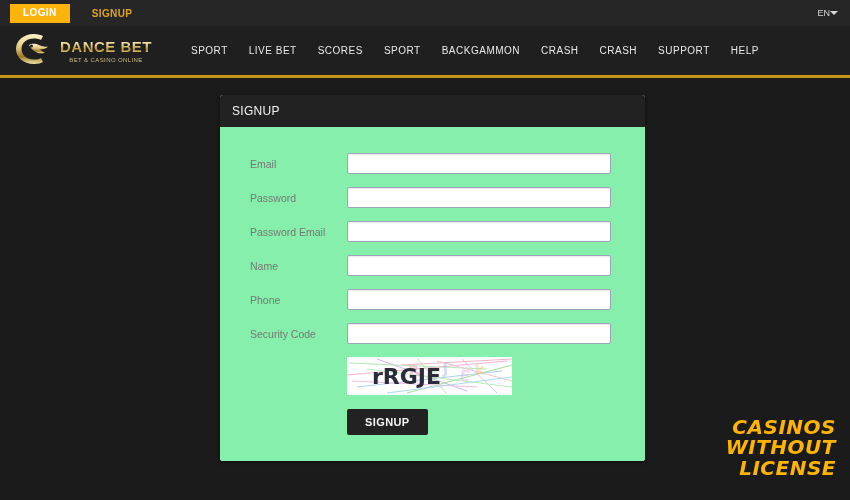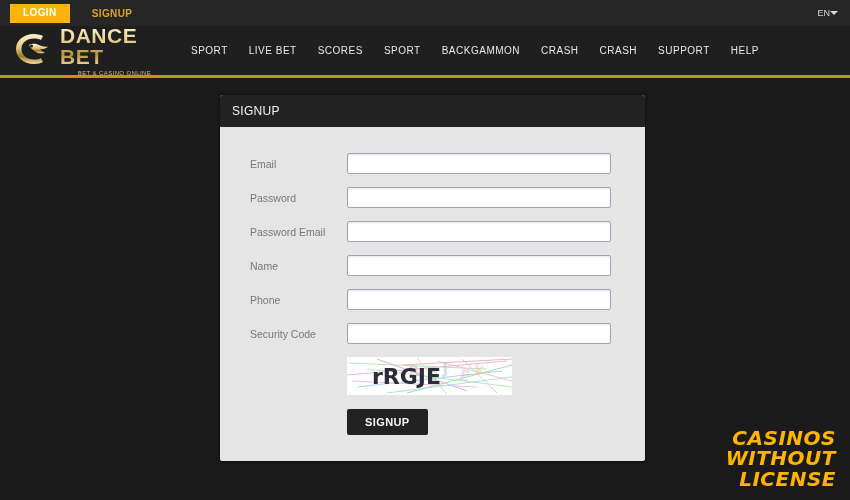--- a/index.html
+++ b/index.html
@@ -84,21 +84,21 @@
     gap: 6px;
     width: 155px;
     cursor: pointer;
   }
 
   .logo-mark { flex: 0 0 auto; }
 
   .logo-text-wrap { display: flex; flex-direction: column; line-height: 1; }
 
   .logo-title {
-    font-size: 21px;
+    font-size: 15px;
     font-weight: bold;
     letter-spacing: .5px;
     background: linear-gradient(180deg,#fdf3c9 0%, #e8cf8a 40%, #b5902f 70%, #f3e2ab 100%);
     -webkit-background-clip: text;
     background-clip: text;
     color: #e3c87f;
     -webkit-text-fill-color: transparent;
   }
 
   .logo-sub {
@@ -140,21 +140,21 @@
 
   .panel-head {
     background: #222222;
     color: #f2f2f2;
     font-size: 12px;
     letter-spacing: .3px;
     padding: 9px 12px;
   }
 
   .panel-body {
-    background: #e5e5e5;
+    background: #86efac;
     padding: 26px 34px 26px 30px;
     min-height: 315px;
   }
 
   .form-row {
     display: flex;
     align-items: center;
     margin-bottom: 13px;
   }
 
@@ -218,21 +218,21 @@
     letter-spacing: .4px;
     padding: 7px 18px;
     cursor: pointer;
     font-family: "Liberation Sans", sans-serif;
   }
 
   
   .watermark {
     position: absolute;
     right: 14px;
-    bottom: 11px;
+    bottom: 22px;
     text-align: right;
     font-family: "DejaVu Sans", sans-serif;
     font-style: italic;
     font-weight: bold;
     font-size: 20px;
     line-height: 1.02;
     color: #ffb400;
     letter-spacing: .5px;
     text-shadow:
        2px 0 0 #1b1b1b, -2px 0 0 #1b1b1b,

